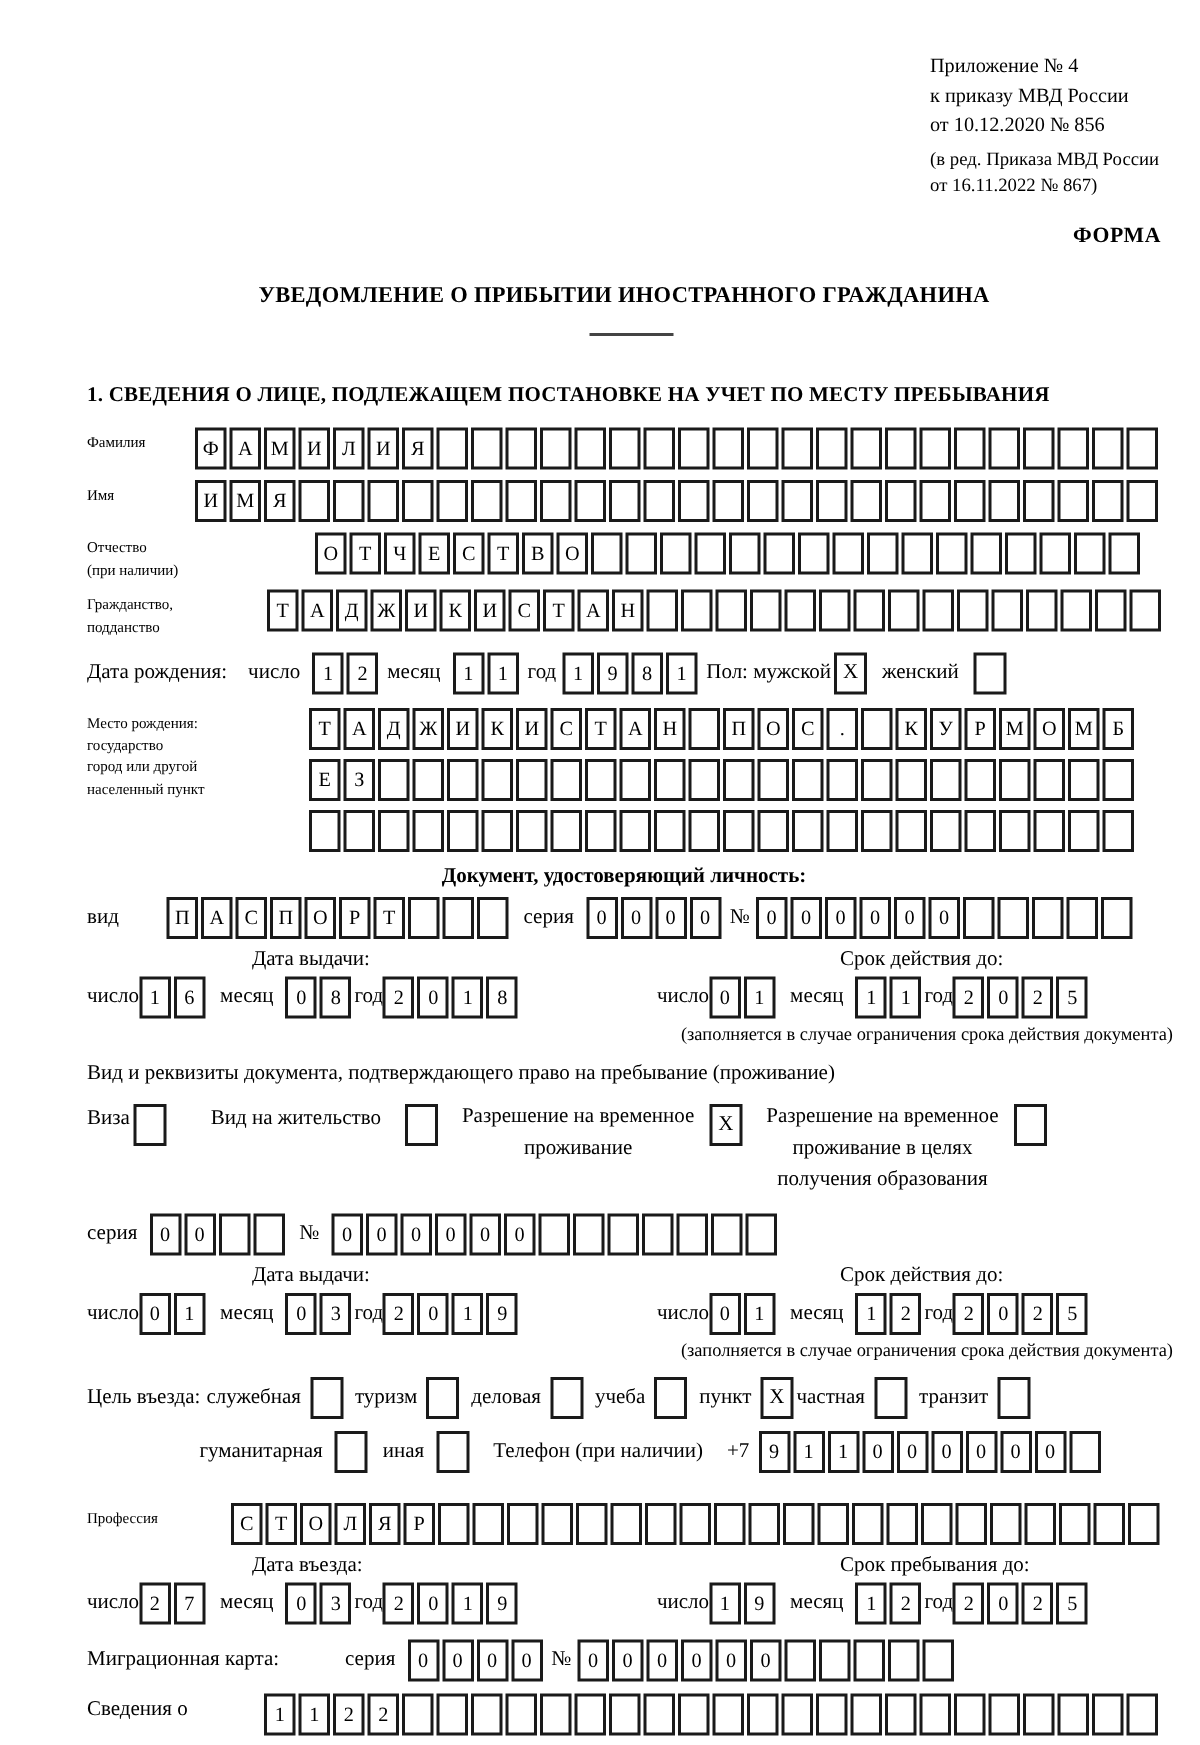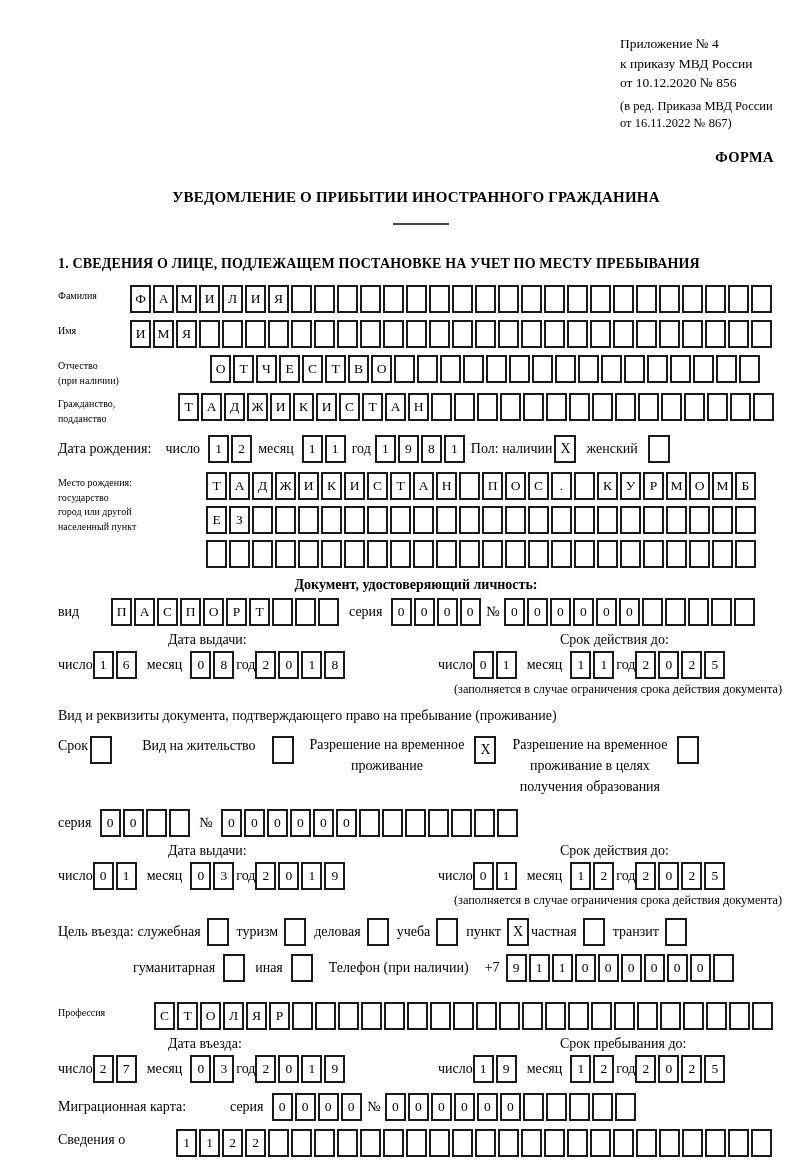--- a/index.html
+++ b/index.html
@@ -235,21 +235,21 @@
     <span class="gap4"></span>
     <span class="inlinelbl" style="padding-top:0;">год</span>
     <span class="gap4"></span>
     <div class="cells">
         <span class="cell">1</span>
         <span class="cell">9</span>
         <span class="cell">8</span>
         <span class="cell">1</span>
       </div>
     <span class="gap4"></span>
-    <span class="inlinelbl" style="padding-top:0;">Пол: наличии</span>
+    <span class="inlinelbl" style="padding-top:0;">Пол: мужской</span>
     <span class="cbox">X</span>
     <span class="gap8"></span>
     <span class="inlinelbl" style="padding-top:0;">женский</span>
     <span class="gap8"></span>
     <span class="cbox"></span>
   </div>
 
   <div class="frow" style="margin-top:9px;">
     <div class="flabel" style="width:148px;">
       <div>Место рождения:</div>
@@ -433,21 +433,21 @@
     </div>
   </div>
   <div class="note">(заполняется в случае ограничения срока действия документа)</div>
 
   <div class="intro">
     <div>Вид и реквизиты документа, подтверждающего право на пребывание (проживание)</div>
   </div>
 
   <div class="visa-row">
     <div class="opt">
-      <span class="olabel">Срок</span>
+      <span class="olabel">Виза</span>
       <span class="cbox"></span>
     </div>
     <span class="gap14"></span>
       <span class="gap14"></span>
     <div class="opt">
       <span class="olabel">Вид на жительство</span>
       <span class="gap14"></span>
       <span class="cbox"></span>
     </div>
     <span class="gap14"></span>

